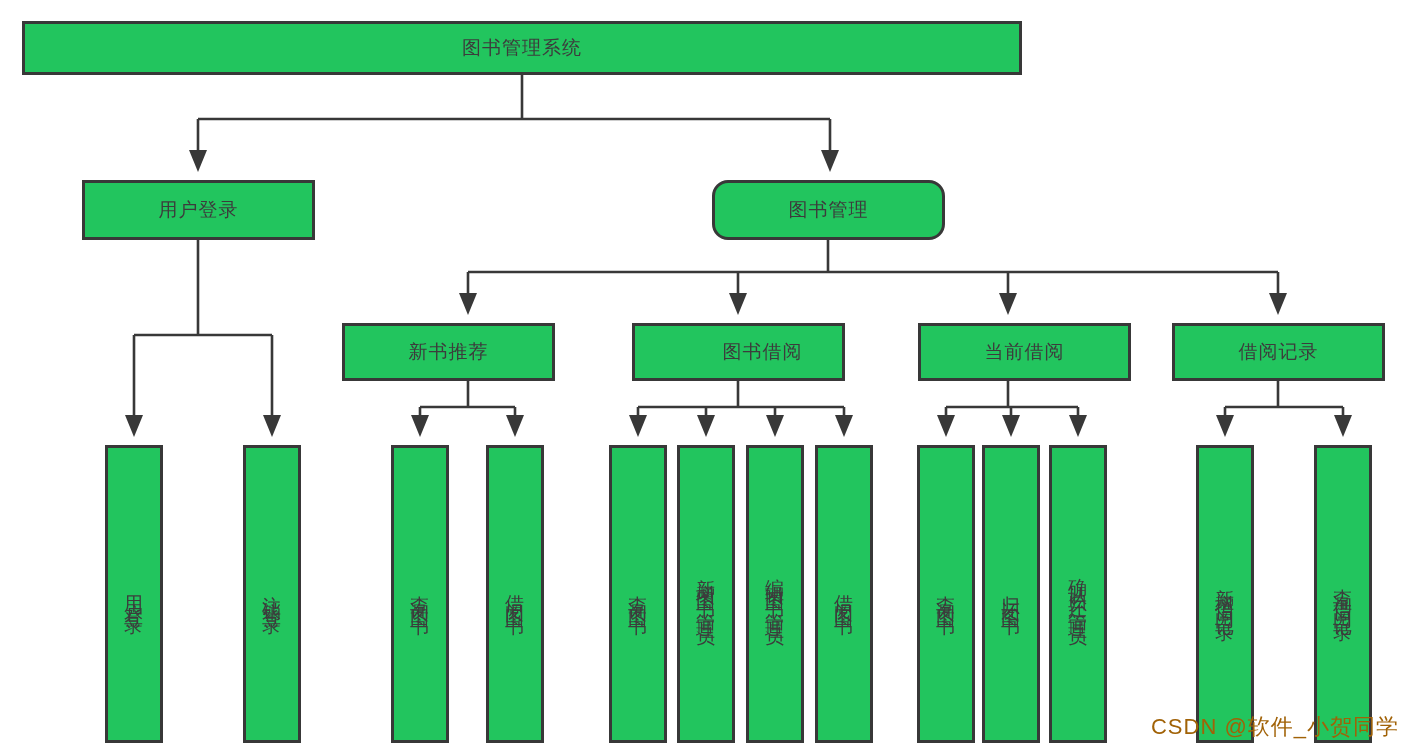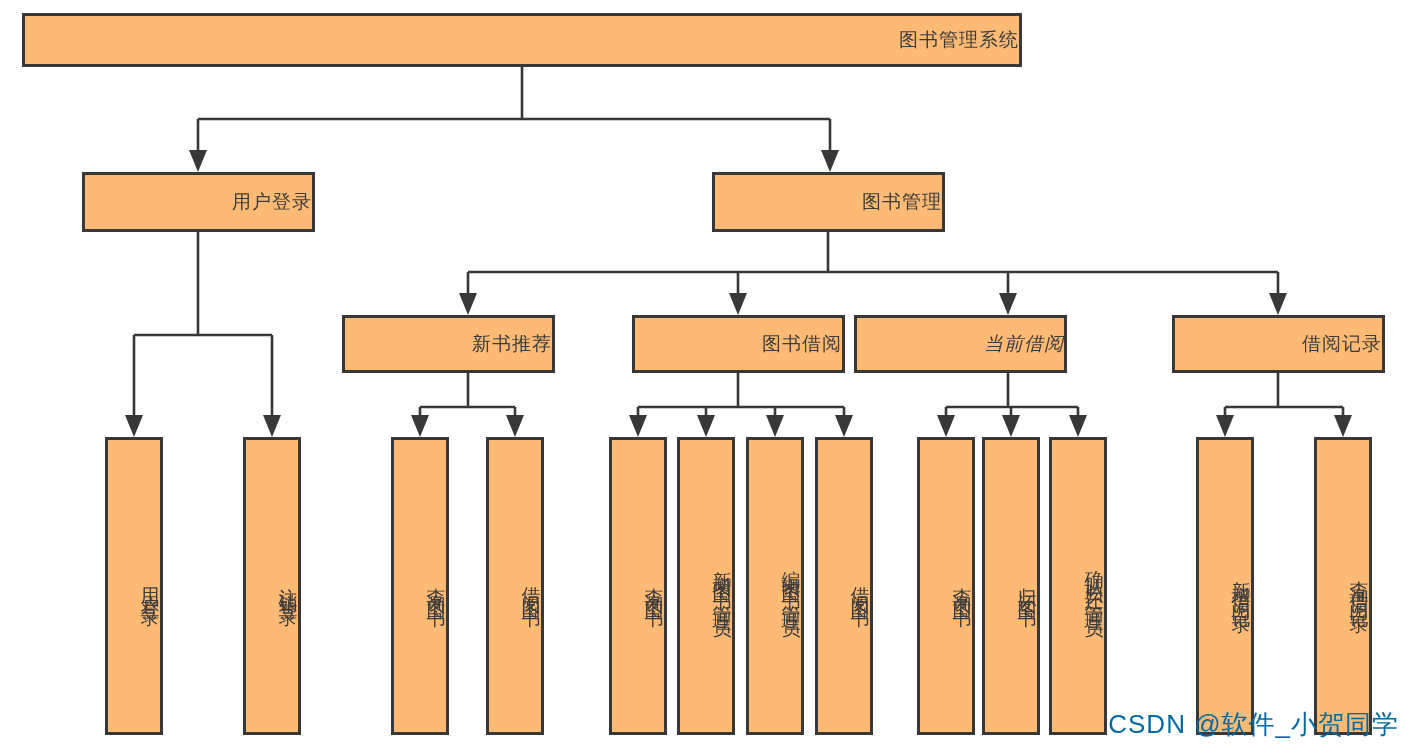--- a/index.html
+++ b/index.html
@@ -18,46 +18,47 @@
   .connectors {
     position: absolute;
     left: 0; top: 0;
     width: 1405px;
     height: 747px;
   }
   .node {
     position: absolute;
     box-sizing: border-box;
     border: 3px solid #383838;
-    background: #fdba74;
+    background: #22c55e;
     display: flex;
     align-items: center;
-    justify-content: flex-end;
+    justify-content: center;
     color: #3c3c3c;
     font-size: 19px;
     letter-spacing: 1px;
     text-align: center;
+    margin-top: 8px;
   }
   .node.root   { left: 22px;  top: 13px;  width: 1000px; height: 54px; }
   .node.lvl2   { top: 172px; width: 233px; height: 60px; }
   .node.lvl3   { top: 315px; width: 213px; height: 58px; }
   .node.leaf   { top: 437px; width: 58px;  height: 298px; }
   .leaf .vtext {
     writing-mode: vertical-rl;
     text-orientation: mixed;
     letter-spacing: 7px;
     line-height: 1;
     white-space: nowrap;
   }
   .watermark {
     position: absolute;
     right: 6px;
     bottom: 5px;
-    font-size: 26px;
-    color: #0369a1;
+    font-size: 22px;
+    color: #a16207;
     letter-spacing: 1px;
     pointer-events: none;
   }
 </style>
 </head>
 <body>
 
 <div class="canvas">
 
   <svg class="connectors" viewBox="0 0 1405 747" xmlns="http://www.w3.org/2000/svg">
@@ -103,31 +104,31 @@
     </g>
   </svg>
 
   <div class="node root">
     <span>图书管理系统</span>
   </div>
 
   <div class="node lvl2" style="left:82px;">
     <span>用户登录</span>
   </div>
-  <div class="node lvl2" style="left:712px;">
+  <div class="node lvl2" style="left:712px;border-radius:16px;">
     <span>图书管理</span>
   </div>
 
   <div class="node lvl3" style="left:342px;">
     <span>新书推荐</span>
   </div>
   <div class="node lvl3" style="left:632px;padding-left:48px;">
     <span>图书借阅</span>
   </div>
-  <div class="node lvl3" style="left:854px;font-style:italic;">
+  <div class="node lvl3" style="left:918px;">
     <span>当前借阅</span>
   </div>
   <div class="node lvl3" style="left:1172px;">
     <span>借阅记录</span>
   </div>
 
   <div class="node leaf" style="left:105px;">
     <span class="vtext">用户登录</span>
   </div>
   <div class="node leaf" style="left:243px;">

